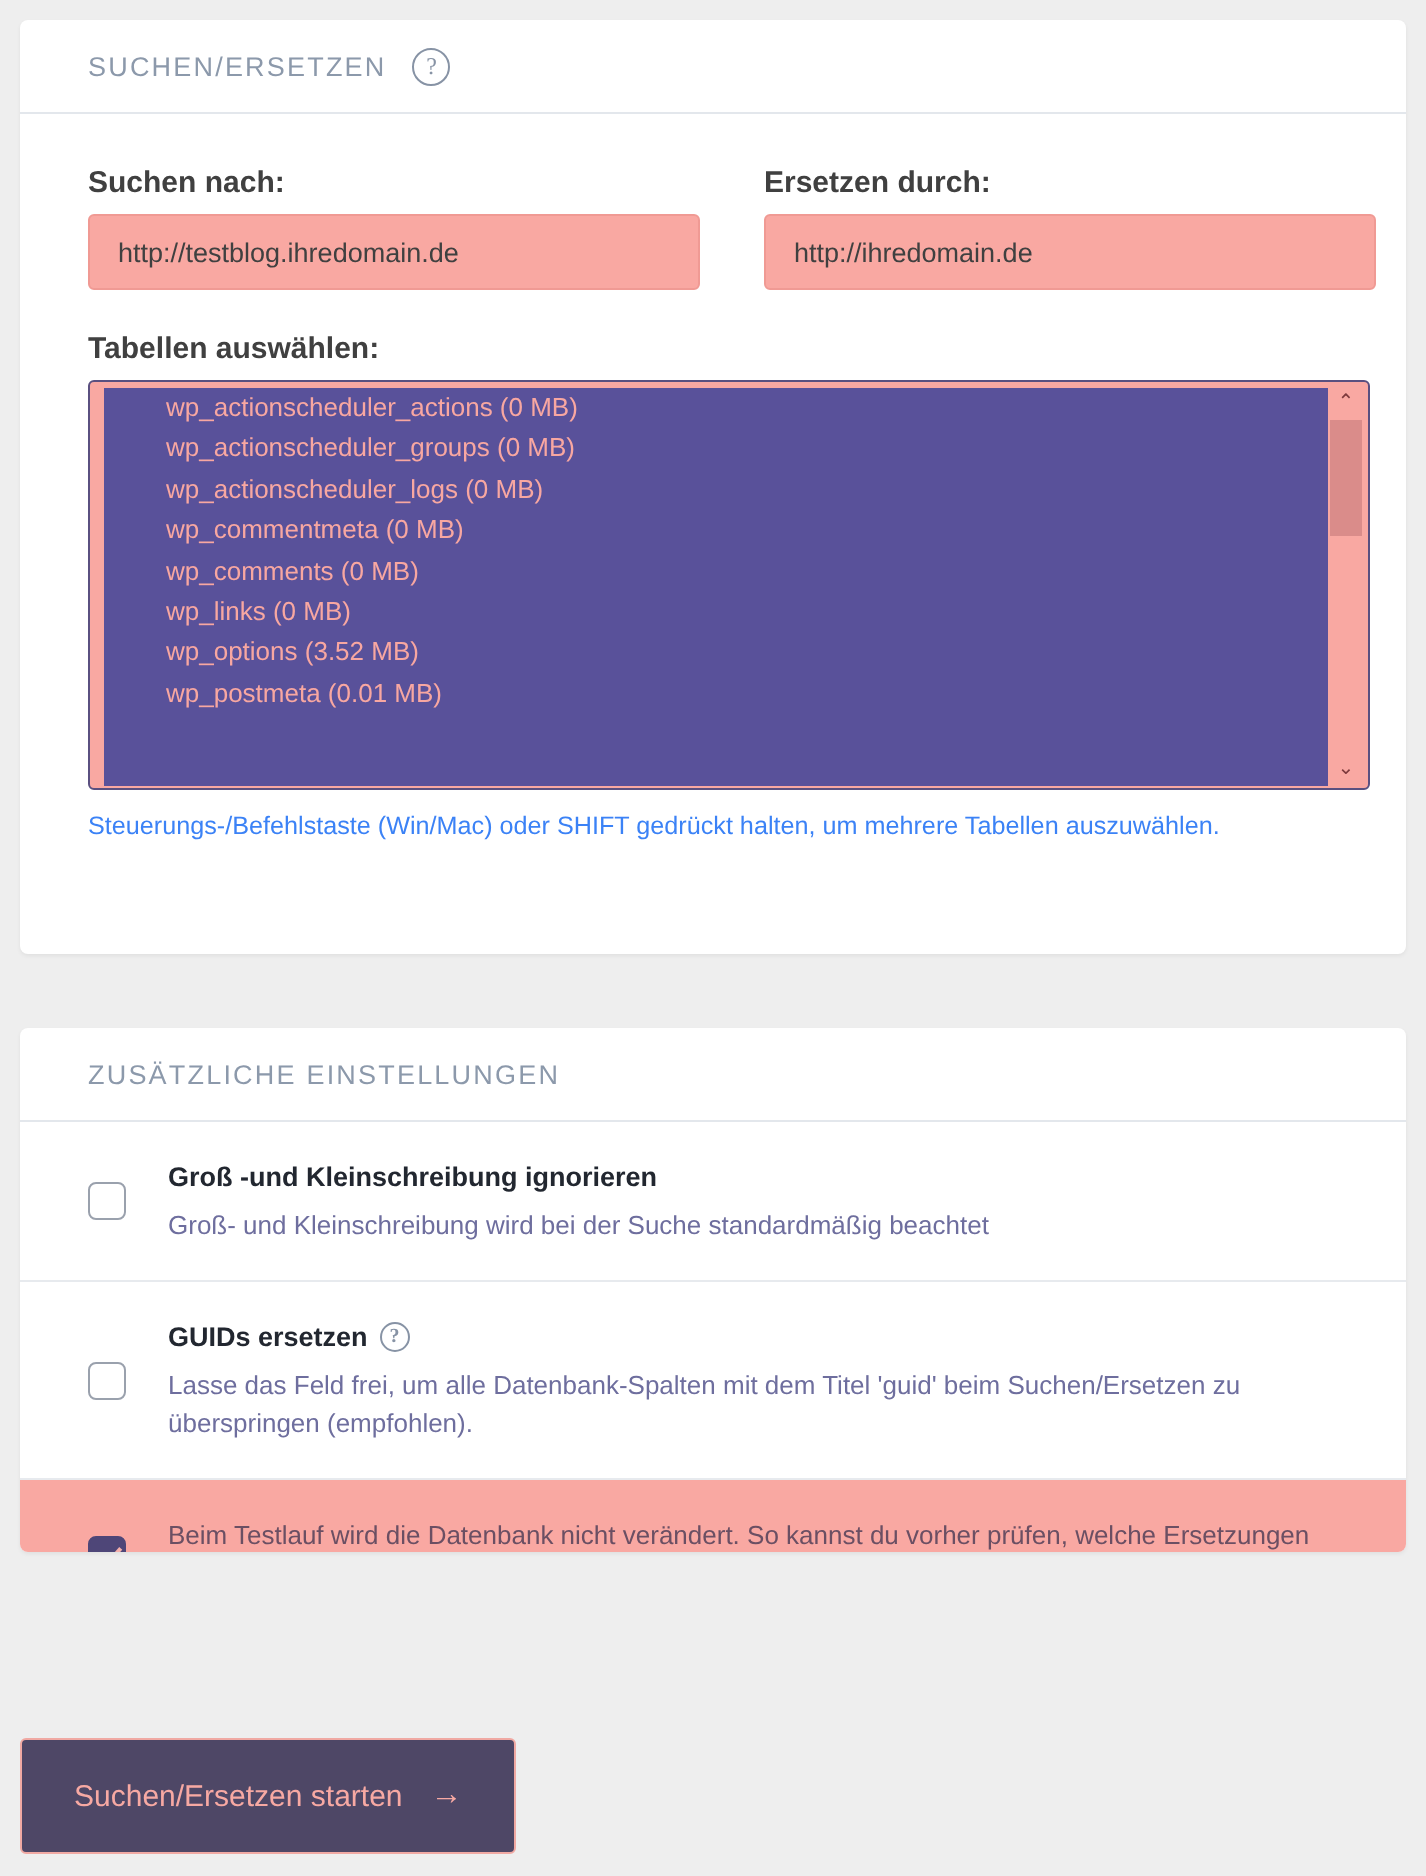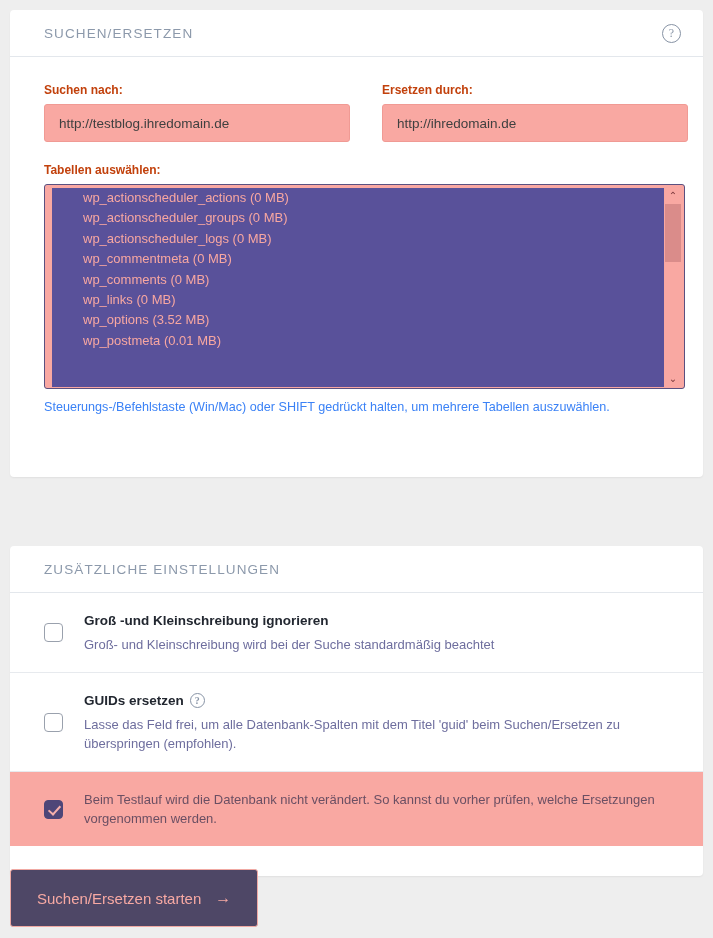--- a/index.html
+++ b/index.html
@@ -18,29 +18,29 @@
   .card {
     position: absolute;
     left: 10px;
     width: 693px;
     background: #ffffff;
     border-radius: 4px;
     box-shadow: 0 1px 2px rgba(0,0,0,0.06);
     overflow: hidden;
   }
   #card-search { top: 10px; height: 467px; }
-  #card-settings { top: 514px; height: 330px; margin-top: 32px; }
+  #card-settings { top: 514px; height: 262px; }
 
   .card-header {
     height: 47px;
     display: flex;
     align-items: center;
-    justify-content: space-between;
     padding: 0 22px 0 34px;
     border-bottom: 1px solid #e3e7ec;
+    gap: 13px;
   }
   .card-title {
     color: #8c99ab;
     font-size: 13.5px;
     letter-spacing: 1.1px;
     font-weight: 400;
     text-transform: uppercase;
     white-space: nowrap;
   }
 
@@ -69,22 +69,22 @@
     top: -1px;
   }
 
   
   .card-body { padding: 26px 34px 0 34px; }
 
   .fields-row { display: flex; gap: 32px; }
   .field { width: 306px; }
   .field-label {
     display: block;
-    font-size: 12px;
-    color: #c2410c;
+    font-size: 15px;
+    color: #404040;
     font-weight: bold;
     margin-bottom: 7px;
   }
   .text-input {
     display: block;
     width: 306px;
     height: 38px;
     background: #f9a8a2;
     border: 1px solid #f09a94;
     border-radius: 3px;

